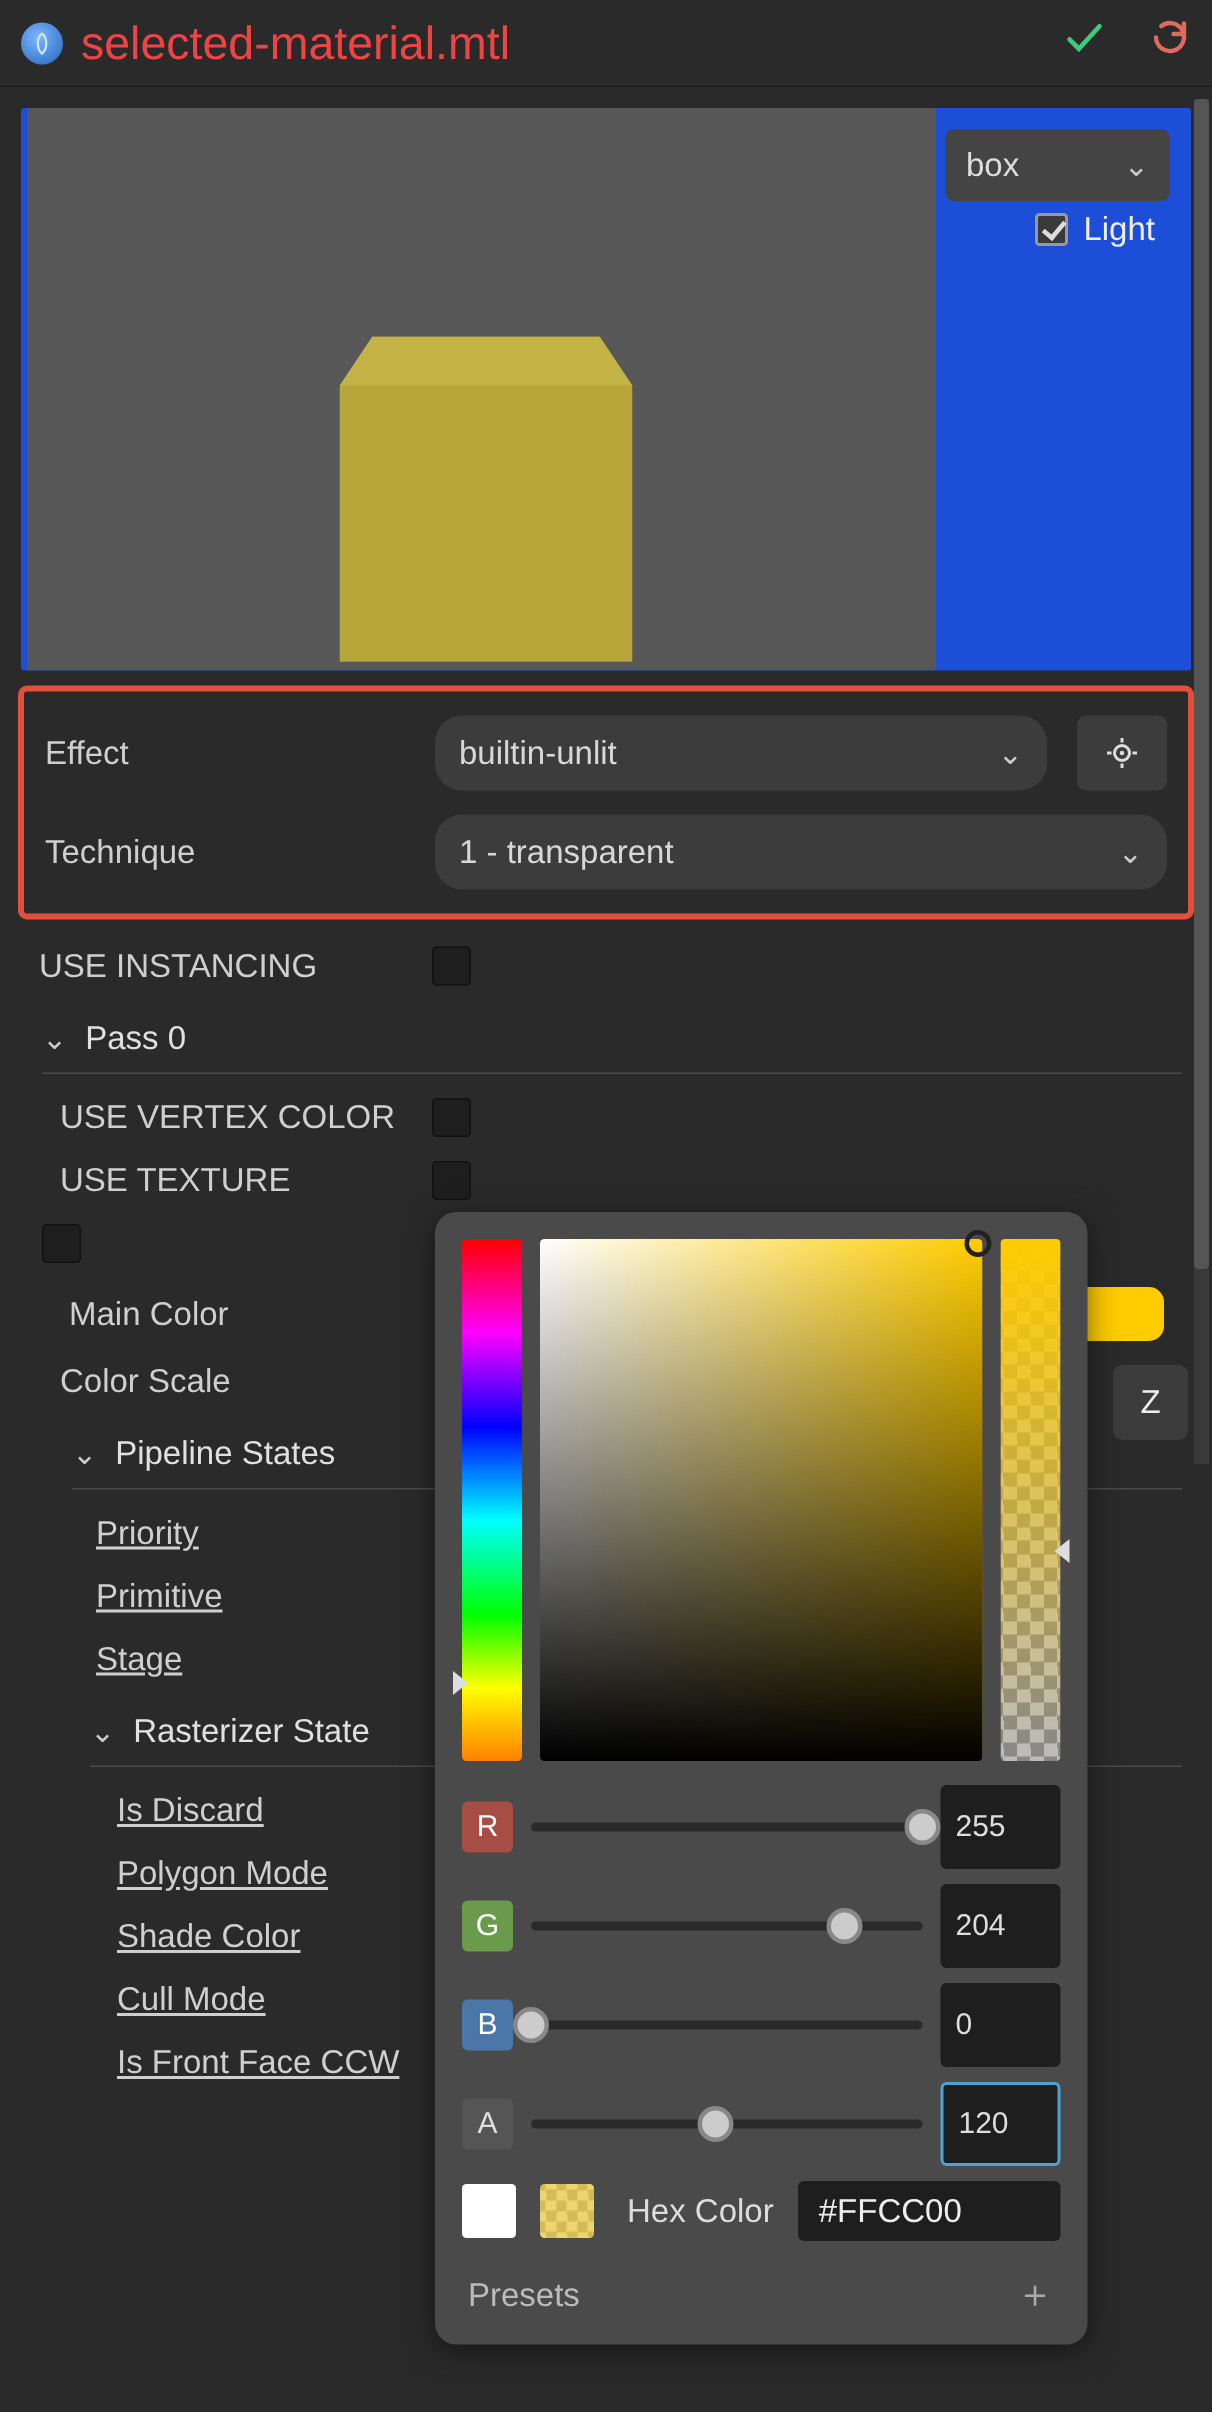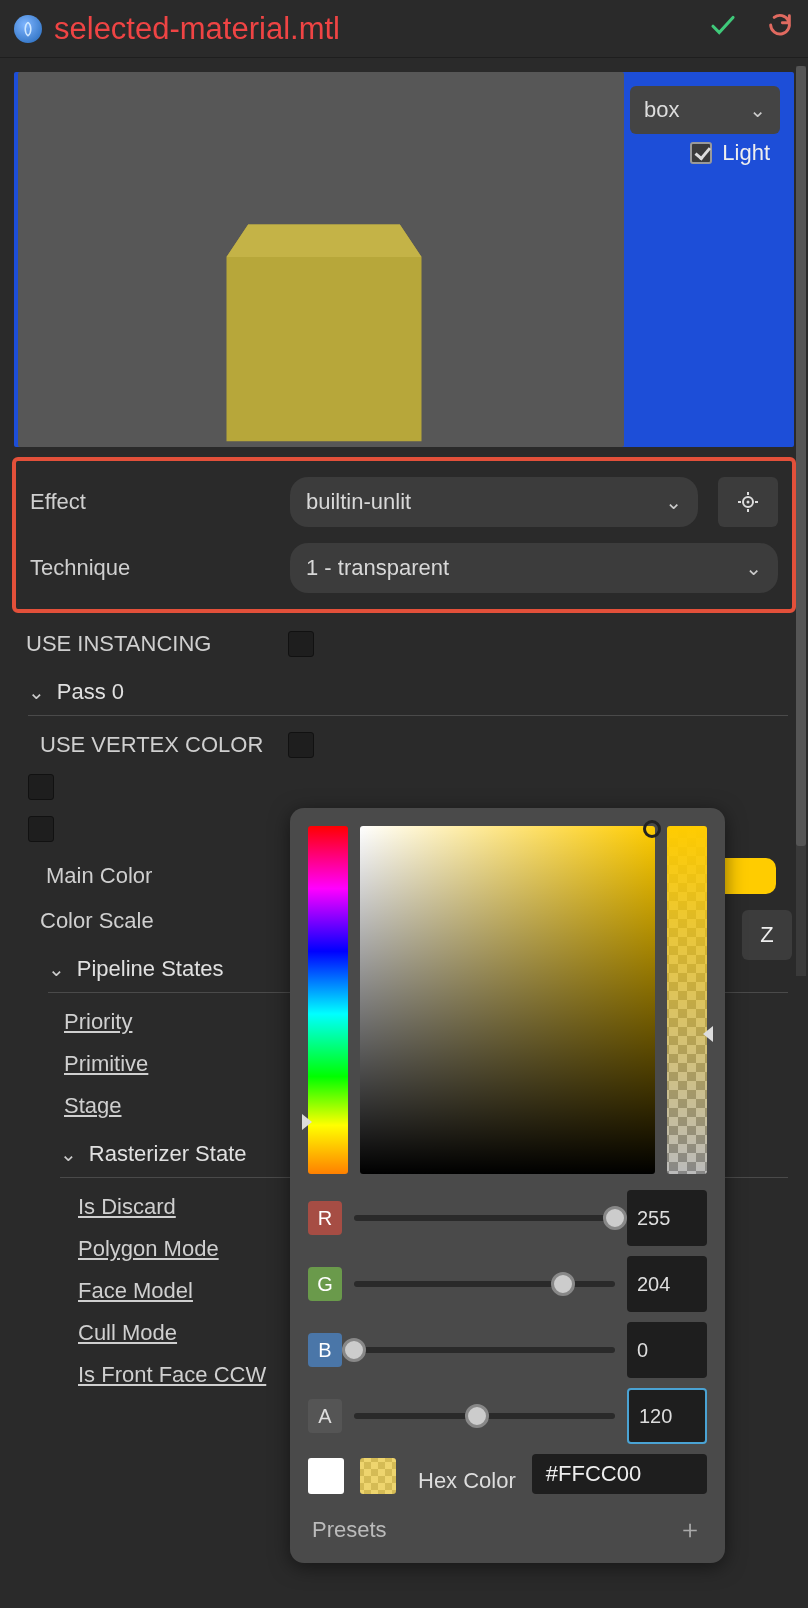--- a/index.html
+++ b/index.html
@@ -186,21 +186,21 @@
     background:#ccc; border:3px solid #888;
     transform: translateX(-50%);
   }
   .slider-value {
     width: 80px; height:56px; background:#1e1e1e; border-radius:4px;
     display:flex; align-items:center; padding: 0 10px; color:#ddd;
     font-size:20px;
   }
   .slider-value.active { border: 2px solid #4aa3d4; }
 
-  .hex-row { display:flex; align-items:flex-end; gap: 16px; margin-top: 3px; }
+  .hex-row { display:flex; align-items:center; gap: 16px; margin-top: 3px; }
   .swatch-small {
     width:36px; height:36px; border-radius:3px;
   }
   .swatch-white { background:#fff; }
   .swatch-checker {
     background: linear-gradient(rgba(255,204,0,0.5), rgba(255,204,0,0.5)),
       repeating-conic-gradient(#ddd 0% 25%, #aaa 0% 50%) 50% / 14px 14px;
   }
   .hex-label { color:#ddd; margin-left: 6px; }
   .hex-value {
@@ -295,20 +295,21 @@
   <div class="collapse-header">
     <span class="collapse-chevron">⌄</span>
     <span>Pass 0</span>
   </div>
 
   <div class="prop-row indent-1">
     <div class="prop-label">USE VERTEX COLOR</div>
     <div class="checkbox-dark"></div>
   </div>
   <div class="prop-row indent-1">
+    <div class="prop-label">USE TEXTURE</div>
     <div class="checkbox-dark"></div>
   </div>
   <div class="prop-row indent-1">
     <div class="checkbox-dark"></div>
   </div>
 
   <div class="main-color-row">
     <div class="prop-label" style="width:250px;">Main Color</div>
     <div class="main-color-swatch"></div>
   </div>
@@ -343,21 +344,21 @@
   </div>
 
   <div class="prop-row indent-2">
     <div class="prop-label" style="padding-left:52px;">Is Discard</div>
   </div>
   <div class="prop-row indent-2" style="position:relative;">
     <div class="prop-label" style="padding-left:52px;">Polygon Mode</div>
 
   </div>
   <div class="prop-row indent-2" style="position:relative;">
-    <div class="prop-label" style="padding-left:52px;">Face Model</div>
+    <div class="prop-label" style="padding-left:52px;">Shade Color</div>
 
   </div>
   <div class="prop-row indent-2" style="position:relative;">
     <div class="prop-label" style="padding-left:52px;">Cull Mode</div>
 
   </div>
   <div class="prop-row indent-2">
     <div class="prop-label" style="padding-left:52px;">Is Front Face CCW</div>
   </div>
 </div>

